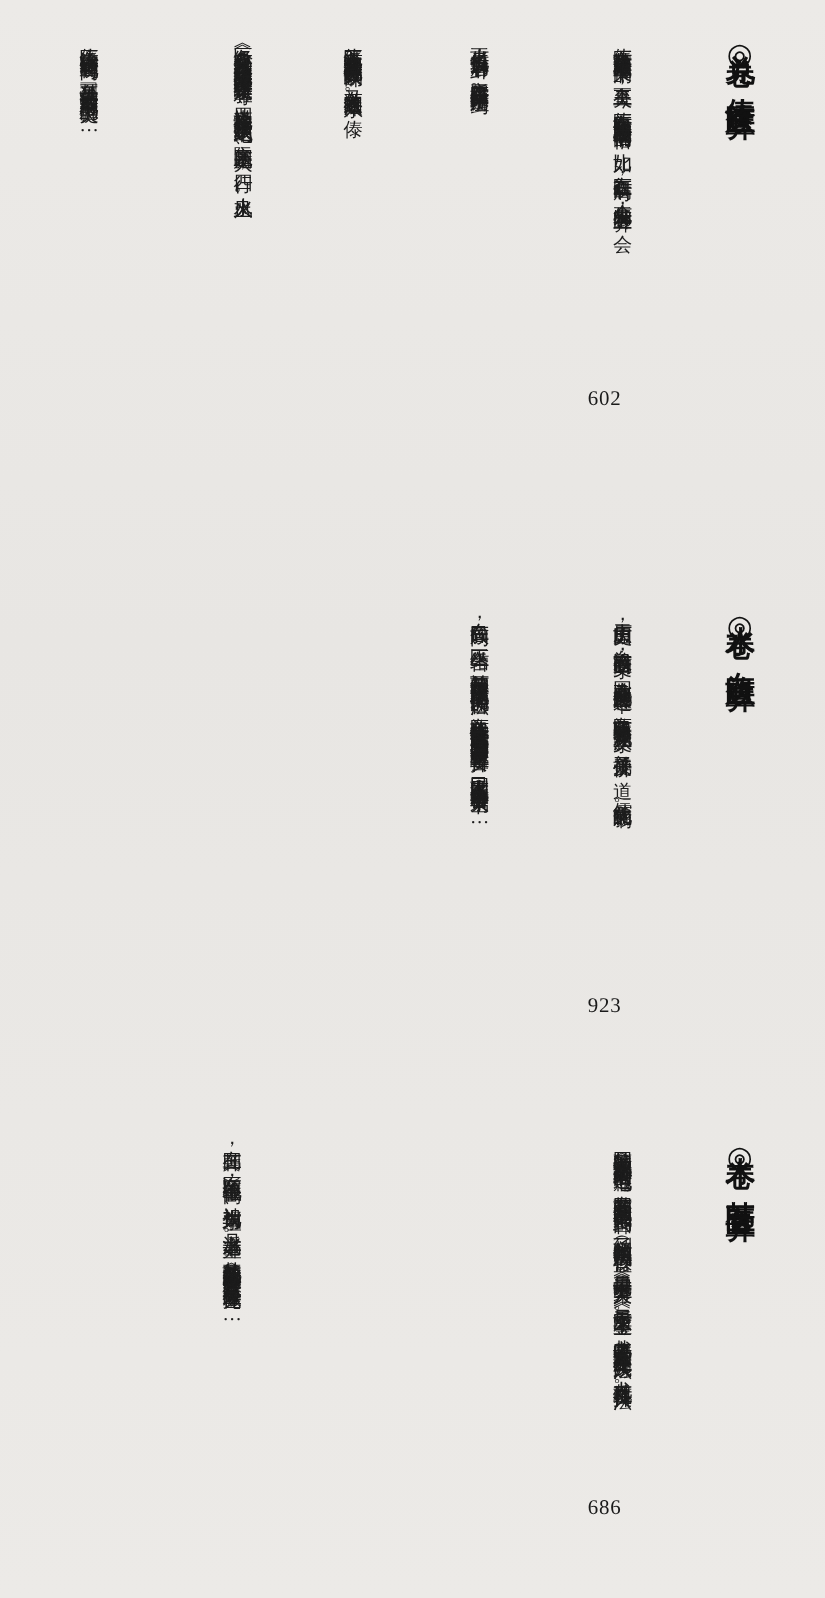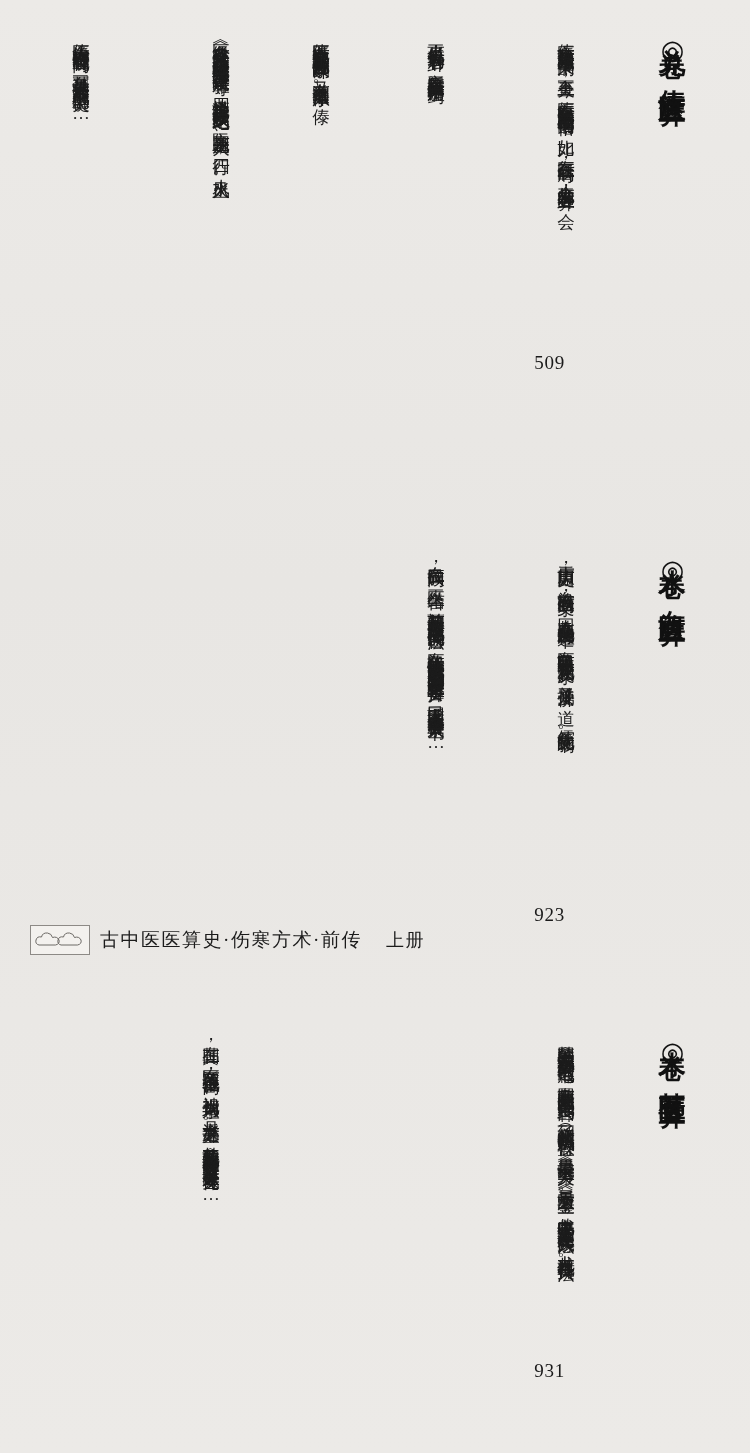--- a/index.html
+++ b/index.html
@@ -98,51 +98,42 @@
   #sec3-pagenum { top: 1360px; right: 185px; }
   .s3c { top: 1032px; font-size: 17.5px; }
 </style>
 </head>
 <body>
 
 <div class="page">
 
   <div class="section-title" id="sec1-title">兑卷◎傣族医算</div>
 
-  <div class="page-num" id="sec1-pagenum">509</div>
+  <div class="page-num" id="sec1-pagenum">602</div>
 
   <div class="vcol s1c" style="right:170px; height:330px;">傣文医药古籍是由天师巫觋传下来的。直至今天，傣医在行医时仍然留存着巫觋信仰的习俗。比如，在行医看病时，会先由巫师卜卦医算，会</div>
 
   <div class="vcol s1c" style="right:300px; height:290px;">巫者也可自行为病者卜卦，之后再按照医算结果辨证用药。</div>
 
   <div class="vcol s1c" style="right:415px; height:330px;">傣医既有非常浓郁和极富特色的佛家韵味，又有道家的道法体系。傣</div>
 
   <div class="vcol s1c" style="right:515px; height:370px;">医经典有《旦兰约雅当当》《医经〈腕纳巴维特〉》《医理〈该牙桑嘎雅〉等，四塔学说是其指导临床实践之纲纪，实际上就是四大、四行，水火土风。</div>
 
   <div class="vcol s1c" style="right:655px; height:360px;">傣医治疗疾病特别重视时间，甚至认为是疾病「可愈」或「不可愈」的关键……</div>
 
   <div class="section-title" id="sec2-title">水卷◎白族医算</div>
 
   <div class="page-num" id="sec2-pagenum">923</div>
 
   <div class="vcol s2c" style="right:170px; height:350px;">由于历史原因，白族没有自己的文字，因此在自己文化的发展过程中，白族医药吸取了大量汉文化和汉文字，并接受了佛、道、儒等文化的影响。</div>
 
   <div class="vcol s2c" style="right:300px; height:380px;">在白族民间，巫医结合、神药两解是云南少数民族地区广为流传的古法。白族医学代表性著作有清代名医陈雍主编的云南医学堂教材《医学正旨择要》，民国大理名医余道善所著《仲景大全书》……</div>
 
-  <div class="footer">
-    <svg class="cloud" viewBox="0 0 120 60">
-      <rect x="1" y="1" width="118" height="58" fill="#f3f1ee" stroke="#8d8a86" stroke-width="2"></rect>
-      <path d="M18 40 q-8 -2 -6 -10 q2 -8 11 -6 q2 -9 12 -8 q8 1 10 9 q9 -3 13 5 q2 8 -7 10 z" fill="none" stroke="#6d6a66" stroke-width="2"></path>
-      <path d="M62 40 q-8 -2 -6 -10 q2 -8 11 -6 q2 -9 12 -8 q8 1 10 9 q9 -3 13 5 q2 8 -7 10 z" fill="none" stroke="#6d6a66" stroke-width="2"></path>
-    </svg>
-    <span class="ftitle">古中医医算史·伤寒方术·前传</span>
-    <span class="fvol">上册</span>
-  </div>
 
   <div class="section-title" id="sec3-title">木卷◎韩医医算</div>
 
-  <div class="page-num" id="sec3-pagenum">931</div>
+  <div class="page-num" id="sec3-pagenum">686</div>
 
   <div class="vcol s3c" style="right:170px; height:360px;">韩国的运气学说起源于《黄帝内经》的运气七篇，在韩国的高丽时代从中国（宋代）传到韩国，到了朝鲜时代（中国明代）较盛行，最早记录于《医方类聚》，后显于《东医宝鉴》。此书中收录了大量道家养生理论及实践方法，尤其重视针灸择日法。</div>
 
   <div class="vcol s3c" style="right:525px; height:330px;">在韩国，《东医宝鉴》地位很高，被视为与东垣、丹溪之书并重。其他较重要的典籍还有《舍岩针法》《草窗诀》《东医寿世保元》……</div>
 
 </div>
 
 </body></html>

